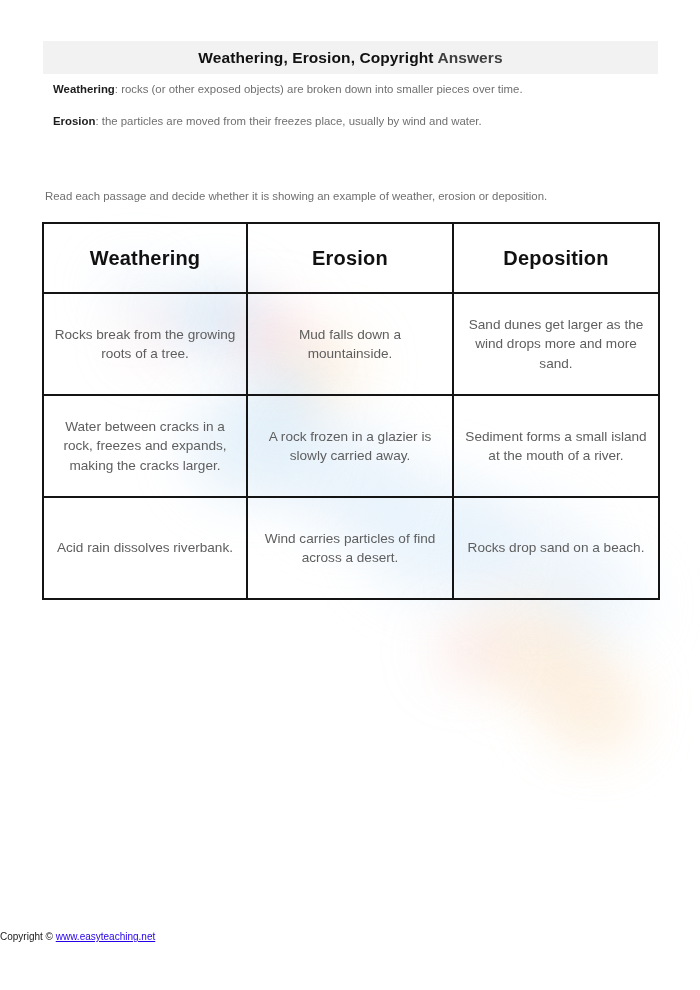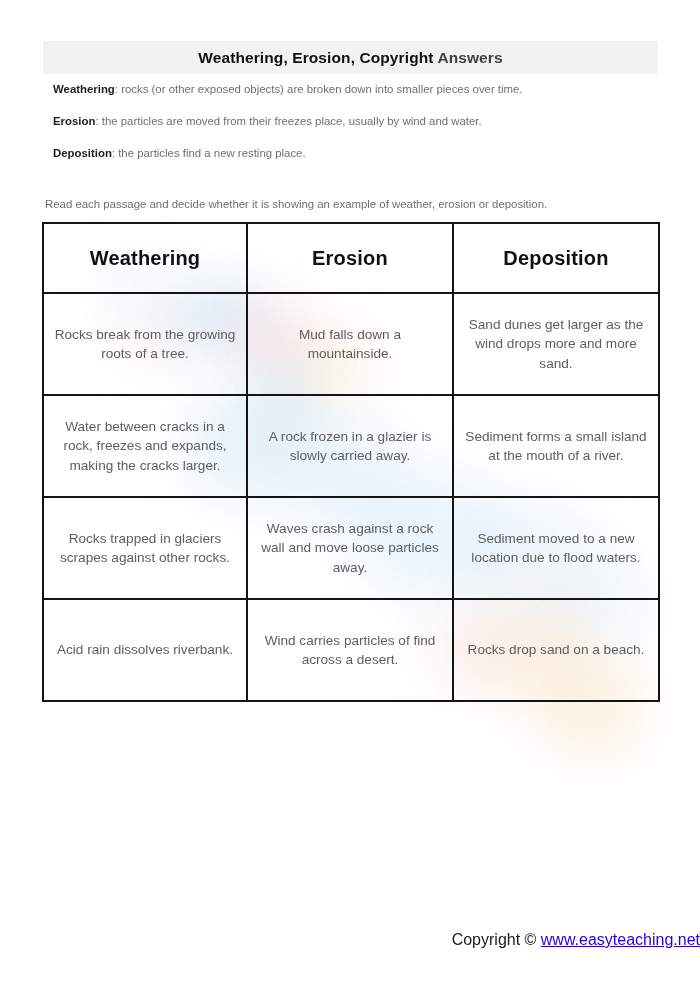--- a/index.html
+++ b/index.html
@@ -77,21 +77,21 @@
     margin-bottom: 17.5px;
     white-space: nowrap;
   }
   .def-term {
     font-weight: bold;
     color: #1d1d1d;
   }
   .instruction {
     position: absolute;
     left: 45px;
-    top: 198px;
+    top: 190px;
     font-size: 11.4px;
     color: #6f6f6f;
     white-space: nowrap;
   }
 
   
   .wed-table {
     position: absolute;
     left: 42px;
     top: 222px;
@@ -126,22 +126,22 @@
     line-height: 1.42;
     font-weight: normal;
   }
 
   
   .footer {
     position: absolute;
     left: 0;
     top: 931px;
     width: 700px;
-    text-align: right;
-    font-size: 16px;
+    text-align: left;
+    font-size: 10px;
     color: #1a1a1a;
   }
   .footer a,
   .footer .footer-link {
     color: #2400e8;
     text-decoration: underline;
   }
 </style>
 </head>
 <body>
@@ -173,23 +173,20 @@
     </div>
   </div>
 
   <div class="defs">
     <div class="def-line">
       <span class="def-term">Weathering</span><span>: </span><span>rocks (or other exposed objects) are broken down into smaller pieces over time.</span>
     </div>
     <div class="def-line">
       <span class="def-term">Erosion</span><span>: </span><span>the particles are moved from their freezes place, usually by wind and water.</span>
     </div>
-    <div class="def-line">
-      <span class="def-term">Deposition</span><span>: </span><span>the particles find a new resting place.</span>
-    </div>
   </div>
 
   <div class="instruction">Read each passage and decide whether it is showing an example of weather, erosion or deposition.</div>
 
   <table class="wed-table">
     <colgroup>
       <col class="c1">
         <col class="c2">
         <col class="c3">
     </colgroup>
@@ -205,25 +202,20 @@
         <td>Rocks break from the growing roots of a tree.</td>
         <td>Mud falls down a mountainside.</td>
         <td>Sand dunes get larger as the wind drops more and more sand.</td>
       </tr>
       <tr>
         <td>Water between cracks in a rock, freezes and expands, making the cracks larger.</td>
         <td>A rock frozen in a glazier is slowly carried away.</td>
         <td>Sediment forms a small island at the mouth of a river.</td>
       </tr>
       <tr>
-        <td>Rocks trapped in glaciers scrapes against other rocks.</td>
-        <td>Waves crash against a rock wall and move loose particles away.</td>
-        <td>Sediment moved to a new location due to flood waters.</td>
-      </tr>
-      <tr>
         <td>Acid rain dissolves riverbank.</td>
         <td>Wind carries particles of find across a desert.</td>
         <td>Rocks drop sand on a beach.</td>
       </tr>
     </tbody>
   </table>
 
   <div class="footer">
     <span>Copyright © </span><span class="footer-link">www.easyteaching.net</span>
   </div>

